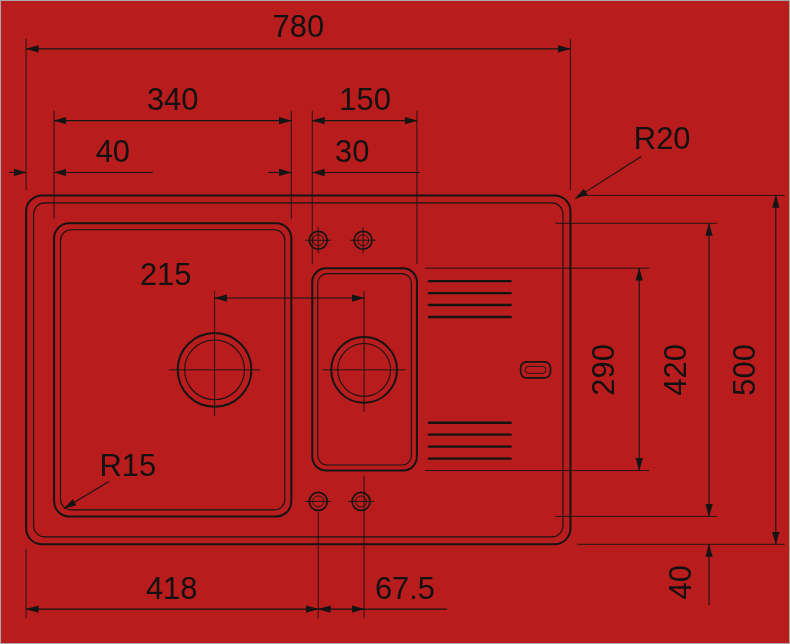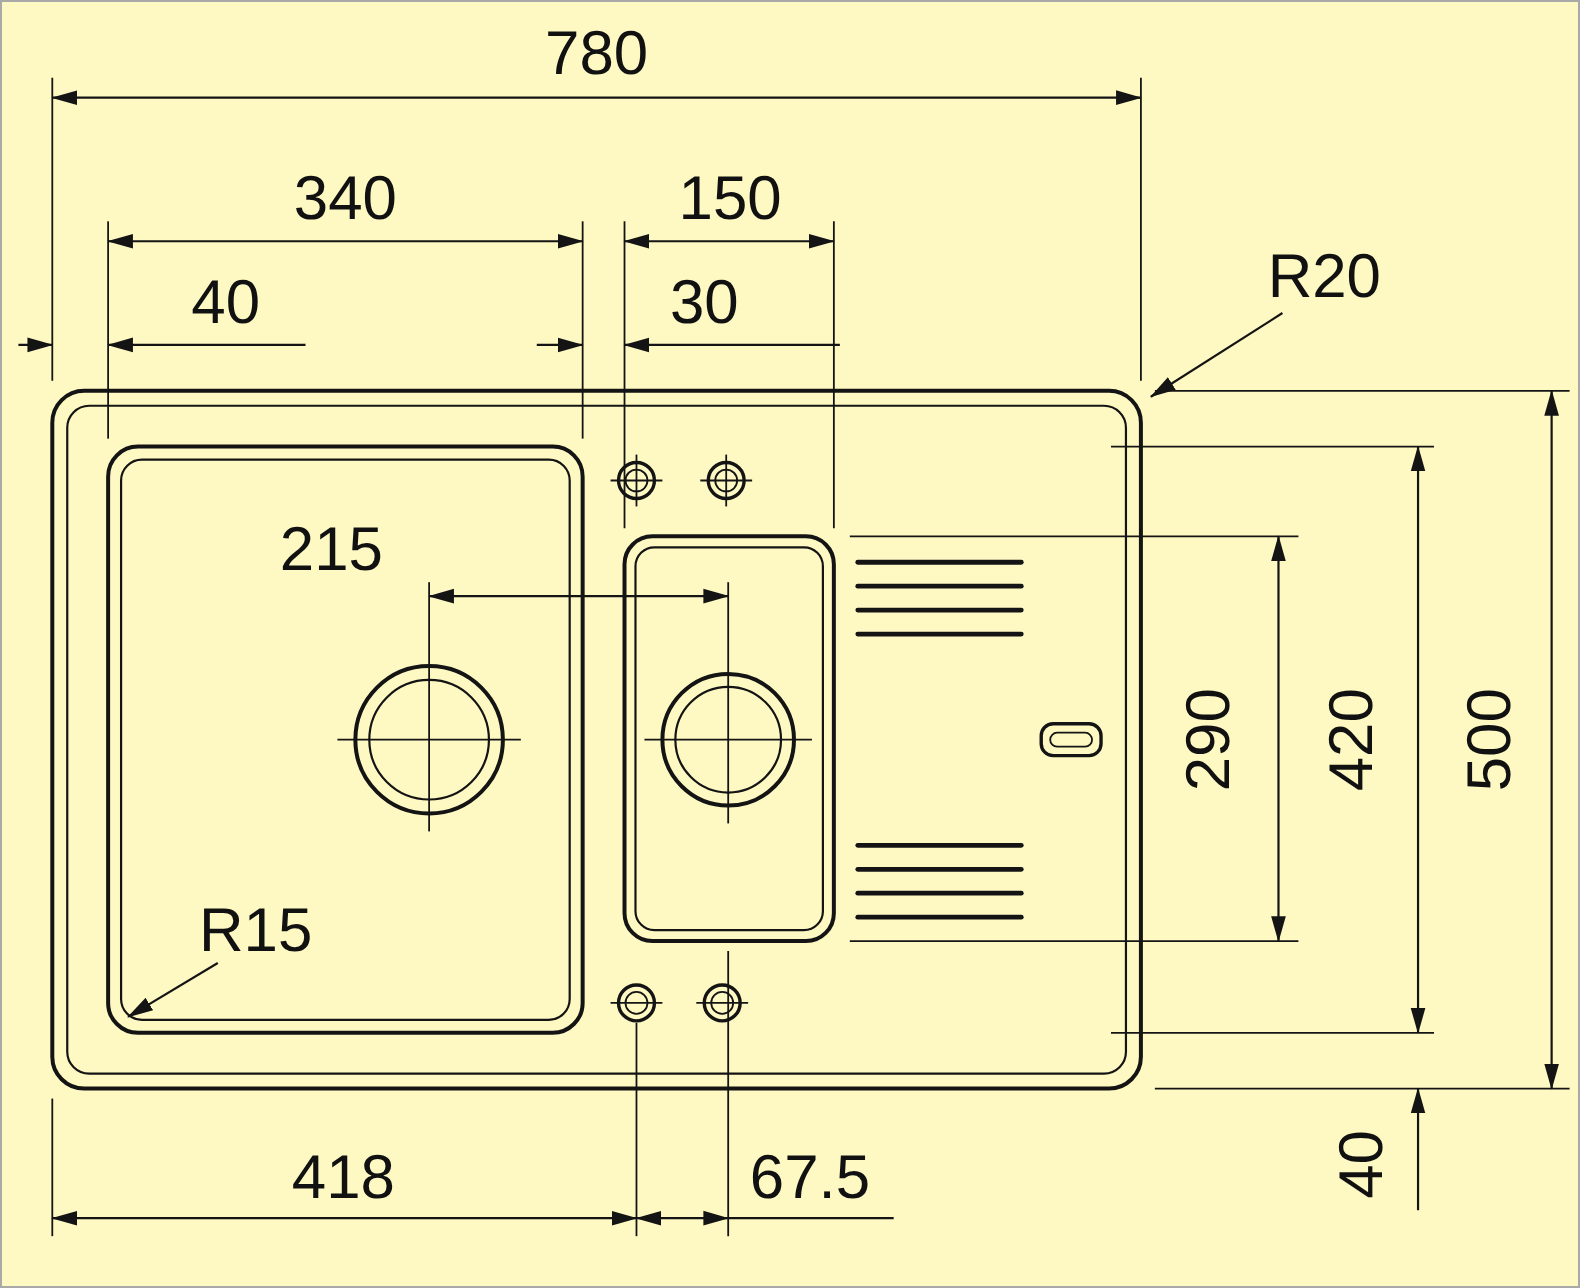--- a/index.html
+++ b/index.html
@@ -7,21 +7,21 @@
     padding: 0;
     background: #ffffff;
     font-family: "Liberation Sans", sans-serif;
   }
   .canvas {
     position: relative;
     width: 790px;
     height: 644px;
     box-sizing: border-box;
     border: 1px solid #a9a9a9;
-    background: #fef9c3;
+    background: #b91c1c;
     overflow: hidden;
   }
   svg { display: block; }
   .obj    { stroke: #141414; stroke-width: 2;   fill: none; }
   .mid    { stroke: #141414; stroke-width: 1.7; fill: none; }
   .thin   { stroke: #141414; stroke-width: 1.1; fill: none; }
   .dim    { stroke: #141414; stroke-width: 1.1; fill: none; }
   .xline  { stroke: #141414; stroke-width: 0.9; fill: none; }
   .groove { stroke: #141414; stroke-width: 2.4; fill: none; stroke-linecap: round; }
   text.dimtext {

